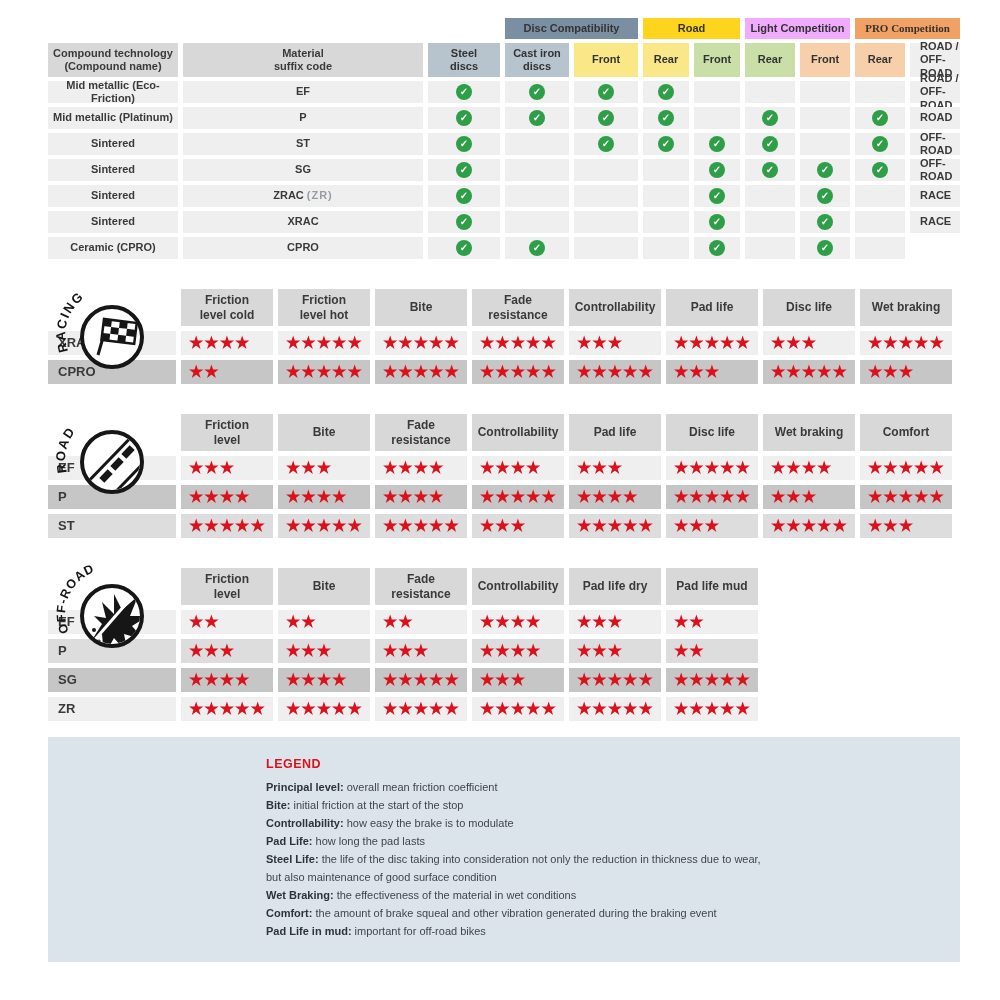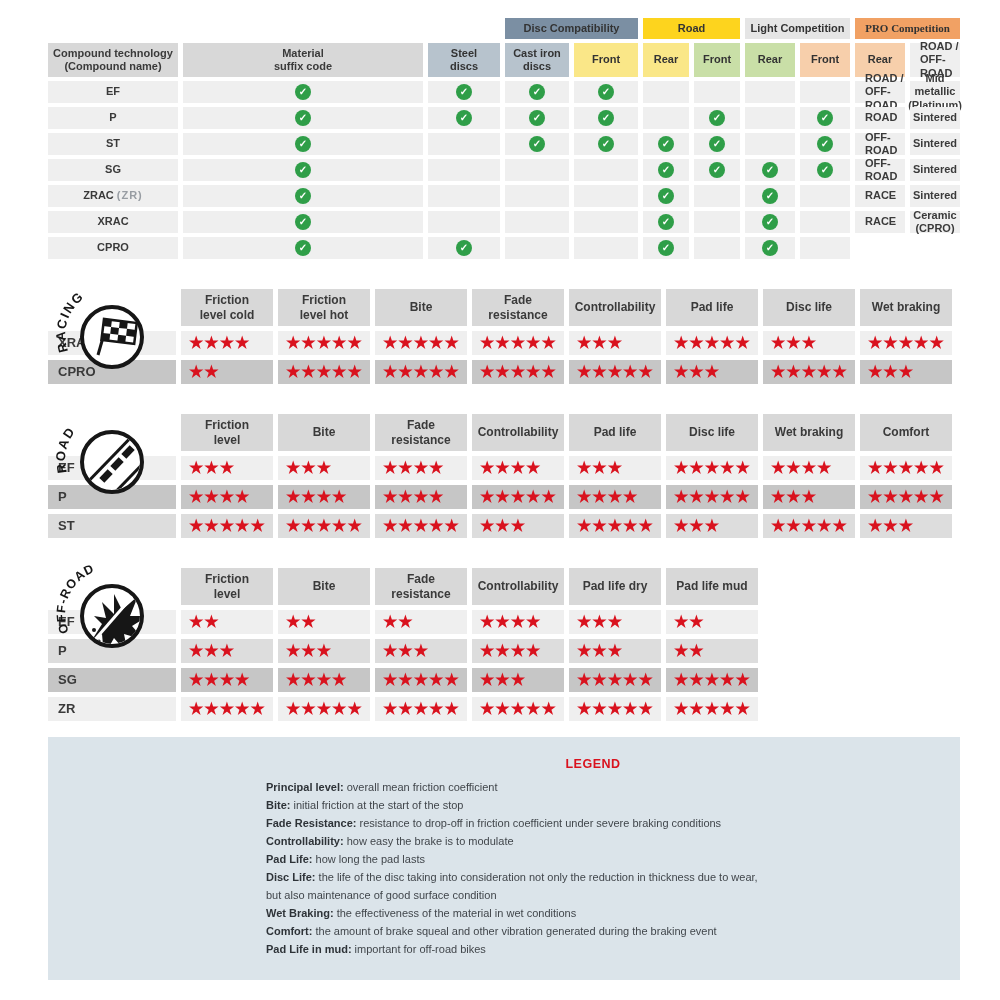--- a/index.html
+++ b/index.html
@@ -65,37 +65,38 @@
 </style>
 </head>
 <body>
 
 <div class="page">
 
   <div class="compat" id="compat-grid">
       <div class="cell spacer" style="grid-column: 1 / span 3;"></div>
       <div class="cell group-h" style="background: rgb(123, 143, 163);">Disc Compatibility</div>
       <div class="cell group-h" style="background: rgb(253, 212, 30);">Road</div>
-      <div class="cell group-h" style="background: #e5e5e5;">Light Competition</div>
+      <div class="cell group-h" style="background: #f0abfc;">Light Competition</div>
       <div class="cell group-h" style="background: rgb(241, 161, 100); font-family: Liberation Serif, serif;">PRO Competition</div>
       <div class="cell hcell">Compound technology
 (Compound name)</div>
       <div class="cell hcell">Material
 suffix code</div>
       <div class="cell sub" style="background: rgb(183, 195, 205);">Steel
 discs</div>
       <div class="cell sub" style="background: rgb(183, 195, 205);">Cast iron
 discs</div>
       <div class="cell sub" style="background: rgb(250, 231, 136);">Front</div>
       <div class="cell sub" style="background: rgb(250, 231, 136);">Rear</div>
       <div class="cell sub" style="background: rgb(201, 223, 167);">Front</div>
       <div class="cell sub" style="background: rgb(201, 223, 167);">Rear</div>
       <div class="cell sub" style="background: rgb(247, 207, 171);">Front</div>
       <div class="cell sub" style="background: rgb(247, 207, 171);">Rear</div>
       <div class="cell row-bg body-left">ROAD / OFF-ROAD</div>
+      <div class="cell row-bg">Mid metallic (Eco-Friction)</div>
       <div class="cell row-bg">EF</div>
       <div class="cell row-bg">
         <div class="check" style="background: rgb(47, 158, 72);">✓</div>
       </div>
       <div class="cell row-bg">
         <div class="check" style="background: rgb(47, 158, 72);">✓</div>
       </div>
       <div class="cell row-bg">
         <div class="check" style="background: rgb(47, 158, 72);">✓</div>
       </div>
@@ -532,28 +533,27 @@
         <div class="cell rowcell stars-cell shade-light">
           <span class="stars" style="color: rgb(217, 18, 30);">★★★★★</span>
         </div>
         <div class="cell rowcell stars-cell shade-light">
           <span class="stars" style="color: rgb(217, 18, 30);">★★★★★</span>
         </div>
       </div>
   </section>
 
   <div class="legend" style="background: rgb(219, 228, 234);">
-    <div class="legend-title" style="color: rgb(217, 18, 30); text-align: center;">LEGEND</div>
+    <div class="legend-title" style="color: rgb(217, 18, 30);">LEGEND</div>
     <div id="legend-items">
         <div class="legend-item"><span class="term">Principal level:</span> overall mean friction coefficient</div>
         <div class="legend-item"><span class="term">Bite:</span> initial friction at the start of the stop</div>
-        <div class="legend-item"><span class="term">Fade Resistance:</span> resistance to drop-off in friction coefficient under severe braking conditions</div>
         <div class="legend-item"><span class="term">Controllability:</span> how easy the brake is to modulate</div>
         <div class="legend-item"><span class="term">Pad Life:</span> how long the pad lasts</div>
-        <div class="legend-item"><span class="term">Disc Life:</span> the life of the disc taking into consideration not only the reduction in thickness due to wear,
+        <div class="legend-item"><span class="term">Steel Life:</span> the life of the disc taking into consideration not only the reduction in thickness due to wear,
 but also maintenance of good surface condition</div>
         <div class="legend-item"><span class="term">Wet Braking:</span> the effectiveness of the material in wet conditions</div>
         <div class="legend-item"><span class="term">Comfort:</span> the amount of brake squeal and other vibration generated during the braking event</div>
         <div class="legend-item"><span class="term">Pad Life in mud:</span> important for off-road bikes</div>
       </div>
   </div>
 
 </div>
 
 </body></html>

